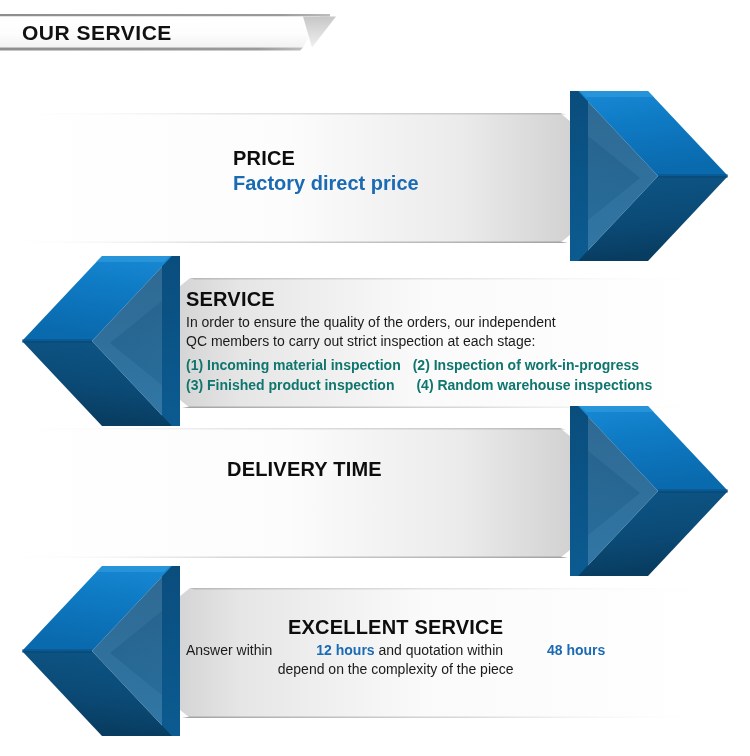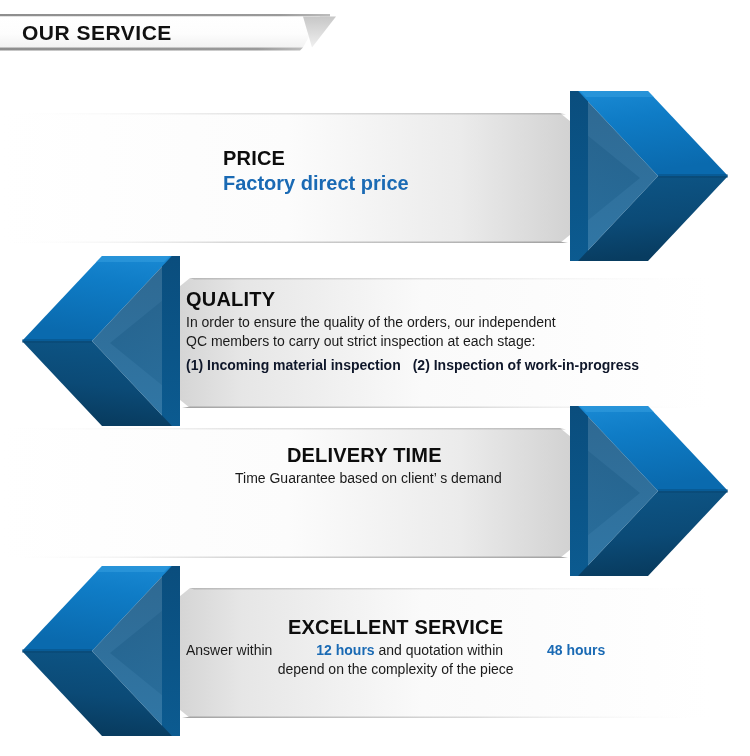--- a/index.html
+++ b/index.html
@@ -87,21 +87,21 @@
     font-size: 14px;
     color: #1a1a1a;
     margin: 0;
     line-height: 1.35;
     white-space: nowrap;
     font-family: "Liberation Sans", sans-serif;
   }
   .blue-bold-line {
     font-size: 14px;
     font-weight: bold;
-    color: #0f172a;
+    color: #0f766e;
     margin: 0;
     line-height: 1.42;
     white-space: nowrap;
     font-family: "Liberation Sans", sans-serif;
   }
   .hi { color: #1a6ab4; font-weight: bold; margin-left: 40px; }
   .sp { display: inline-block; width: 12px; }
 </style>
 </head>
 <body>
@@ -188,21 +188,21 @@
 
       <polygon points="88,91 158,91 78,176 8,176" fill="url(#arBotR)"></polygon>
 
       <polygon points="8,6 88,91 8,176 0,176 0,6" fill="url(#arCapR)" opacity="0.85"></polygon>
 
       <polygon points="10,6 78,6 84,12 16,12" fill="#3ca4e2" opacity="0.45"></polygon>
 
       <polygon points="88,89 158,89 158,93 88,93" fill="#06406a" opacity="0.35"></polygon>
     </svg>
 
-    <div class="content" style="left:223px; top:62px;">
+    <div class="content" style="left:233px; top:62px;">
       <div class="heading">PRICE</div>
       <div class="sub-blue">Factory direct price</div>
     </div>
   </div>
 
   <div class="row" style="top:250px; height:182px;">
 
     <svg class="band-svg" style="left:110px; top:28px;" width="600" height="130" viewBox="0 0 600 130">
       <defs>
         <linearGradient id="bandR2" x1="0" y1="0" x2="1" y2="0">
@@ -245,25 +245,28 @@
       </defs>
       <polygon points="142,6 160,6 160,176 142,176" fill="url(#arNotchL)"></polygon>
       <polygon points="82,6 152,6 72,91 2,91" fill="url(#arTopL)"></polygon>
       <polygon points="2,91 72,91 152,176 82,176" fill="url(#arBotL)"></polygon>
       <polygon points="152,6 72,91 152,176 160,176 160,6" fill="url(#arCapL)" opacity="0.85"></polygon>
       <polygon points="82,6 150,6 144,12 76,12" fill="#3ca4e2" opacity="0.45"></polygon>
       <polygon points="2,89 72,89 72,93 2,93" fill="#06406a" opacity="0.35"></polygon>
     </svg>
 
     <div class="content" style="left:186px; top:38px;">
-      <div class="heading">QUALITY</div>
+      <div class="heading">SERVICE</div>
       <div class="body-line">In order to ensure the quality of the orders, our independent</div>
       <div class="body-line">QC members to carry out strict inspection at each stage:</div>
       <div class="blue-bold-line" style="margin-top:5px;">
         <span>(1) Incoming material inspection</span><span class="sp"></span><span>(2) Inspection of work-in-progress</span>
+      </div>
+      <div class="blue-bold-line">
+        <span>(3) Finished product inspection</span><span class="sp" style="width:22px;"></span><span>(4) Random warehouse inspections</span>
       </div>
     </div>
   </div>
 
   <div class="row" style="top:400px; height:182px;">
 
     <svg class="band-svg" style="left:0px; top:28px;" width="640" height="130" viewBox="0 0 640 130">
       <defs>
         <linearGradient id="bandR3" x1="0" y1="0" x2="1" y2="0">
           <stop offset="0%" stop-color="#ffffff"></stop>
@@ -284,23 +287,22 @@
 
     <svg class="arrow-svg" style="left:570px; top:0px;" width="160" height="182" viewBox="0 0 160 182">
       <polygon points="0,6 18,6 18,176 0,176" fill="url(#arNotchR)"></polygon>
       <polygon points="8,6 78,6 158,91 88,91" fill="url(#arTopR)"></polygon>
       <polygon points="88,91 158,91 78,176 8,176" fill="url(#arBotR)"></polygon>
       <polygon points="8,6 88,91 8,176 0,176 0,6" fill="url(#arCapR)" opacity="0.85"></polygon>
       <polygon points="10,6 78,6 84,12 16,12" fill="#3ca4e2" opacity="0.45"></polygon>
       <polygon points="88,89 158,89 158,93 88,93" fill="#06406a" opacity="0.35"></polygon>
     </svg>
 
-    <div class="content" style="left:227px; top:44px;text-align:center;">
+    <div class="content" style="left:227px; top:58px;">
       <div class="heading">DELIVERY TIME</div>
-      <div class="body-line" style="margin-left:8px; margin-top:3px;">Time Guarantee based on client’ s demand</div>
     </div>
   </div>
 
   <div class="row" style="top:560px; height:182px;text-align:center;">
 
     <svg class="band-svg" style="left:110px; top:28px;" width="600" height="130" viewBox="0 0 600 130">
       <defs>
         <linearGradient id="bandR4" x1="0" y1="0" x2="1" y2="0">
           <stop offset="0%" stop-color="#c2c2c2"></stop>
           <stop offset="22%" stop-color="#e6e6e6"></stop>

